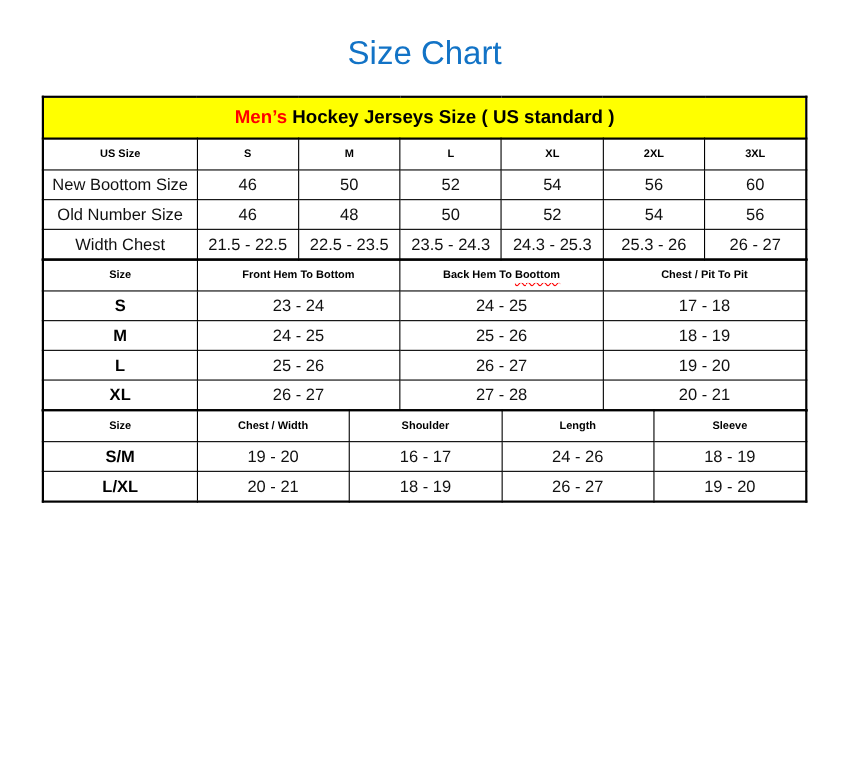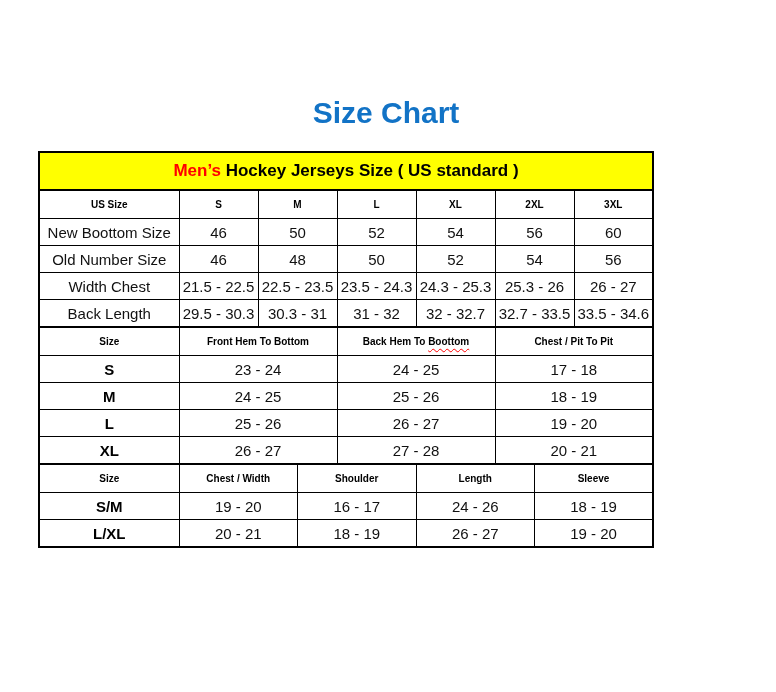--- a/index.html
+++ b/index.html
@@ -11,37 +11,37 @@
     overflow: hidden;
     font-family: "Liberation Sans", sans-serif;
   }
   .page {
     width: 776px;
     height: 692px;
     position: relative;
   }
   .page-title {
     margin: 0;
-    padding-top: 96px;
+    padding-top: 32px;
     width: 696px;
     margin-left: 38px;
     text-align: center;
     font-size: 30px;
-    font-weight: bold;
+    font-weight: normal;
     letter-spacing: 0px;
     color: var(--title_blue, #1273c6);
   }
   .tables {
     width: 696px;
     margin: 21px 0 0 38px;
   }
   table.size-table {
     border-collapse: collapse;
     table-layout: fixed;
-    width: 616px;
+    width: 696px;
     border: 2.5px solid var(--border_black, #000);
   }
   table.size-table + table.size-table {
     margin-top: -2px; 
   }
   .size-table th, .size-table td {
     border: 1.5px solid var(--border_black, #000);
     text-align: center;
     vertical-align: middle;
     padding: 0 2px;
@@ -137,29 +137,20 @@
           </tr>
           <tr>
             <td class="rowlabel">Width Chest</td>
             <td>21.5 - 22.5</td>
             <td>22.5 - 23.5</td>
             <td>23.5 - 24.3</td>
             <td>24.3 - 25.3</td>
             <td>25.3 - 26</td>
             <td>26 - 27</td>
           </tr>
-          <tr>
-            <td class="rowlabel">Back Length</td>
-            <td>29.5 - 30.3</td>
-            <td>30.3 - 31</td>
-            <td>31 - 32</td>
-            <td>32 - 32.7</td>
-            <td>32.7 - 33.5</td>
-            <td>33.5 - 34.6</td>
-          </tr>
         </tbody>
       </table>
       <table class="size-table t-womens">
         <colgroup>
           <col class="label-col">
           <col>
           <col>
           <col>
         </colgroup>
         <thead>

